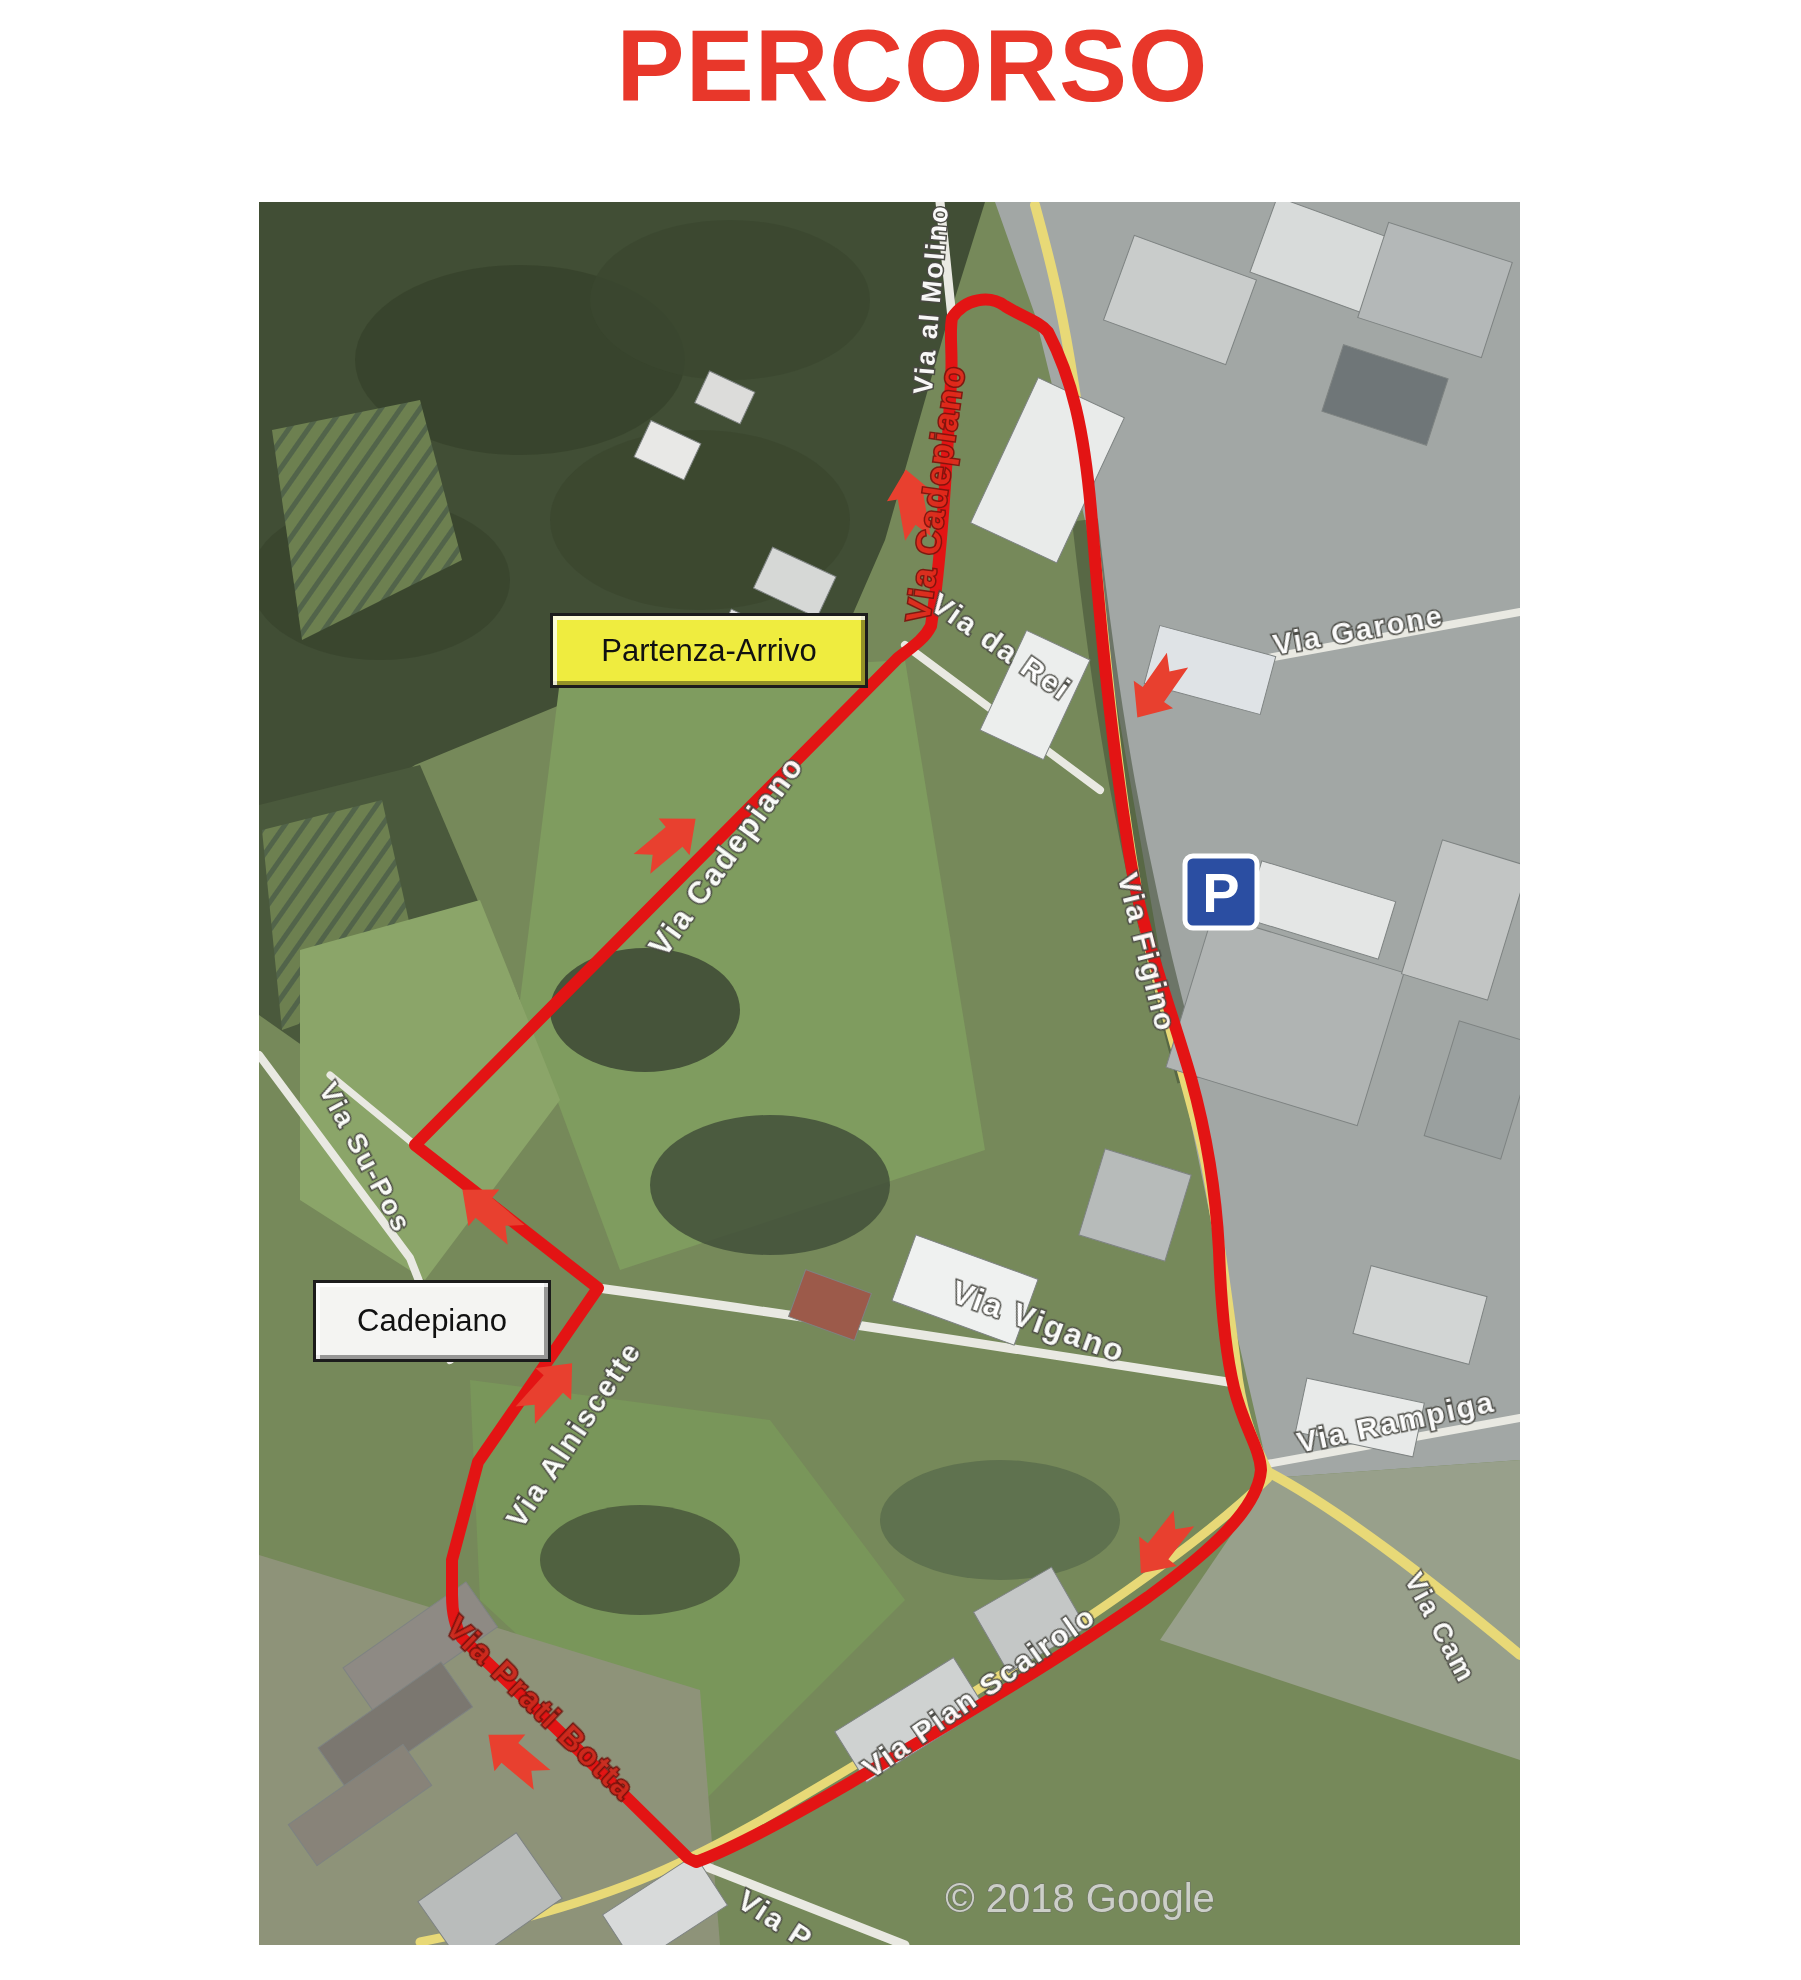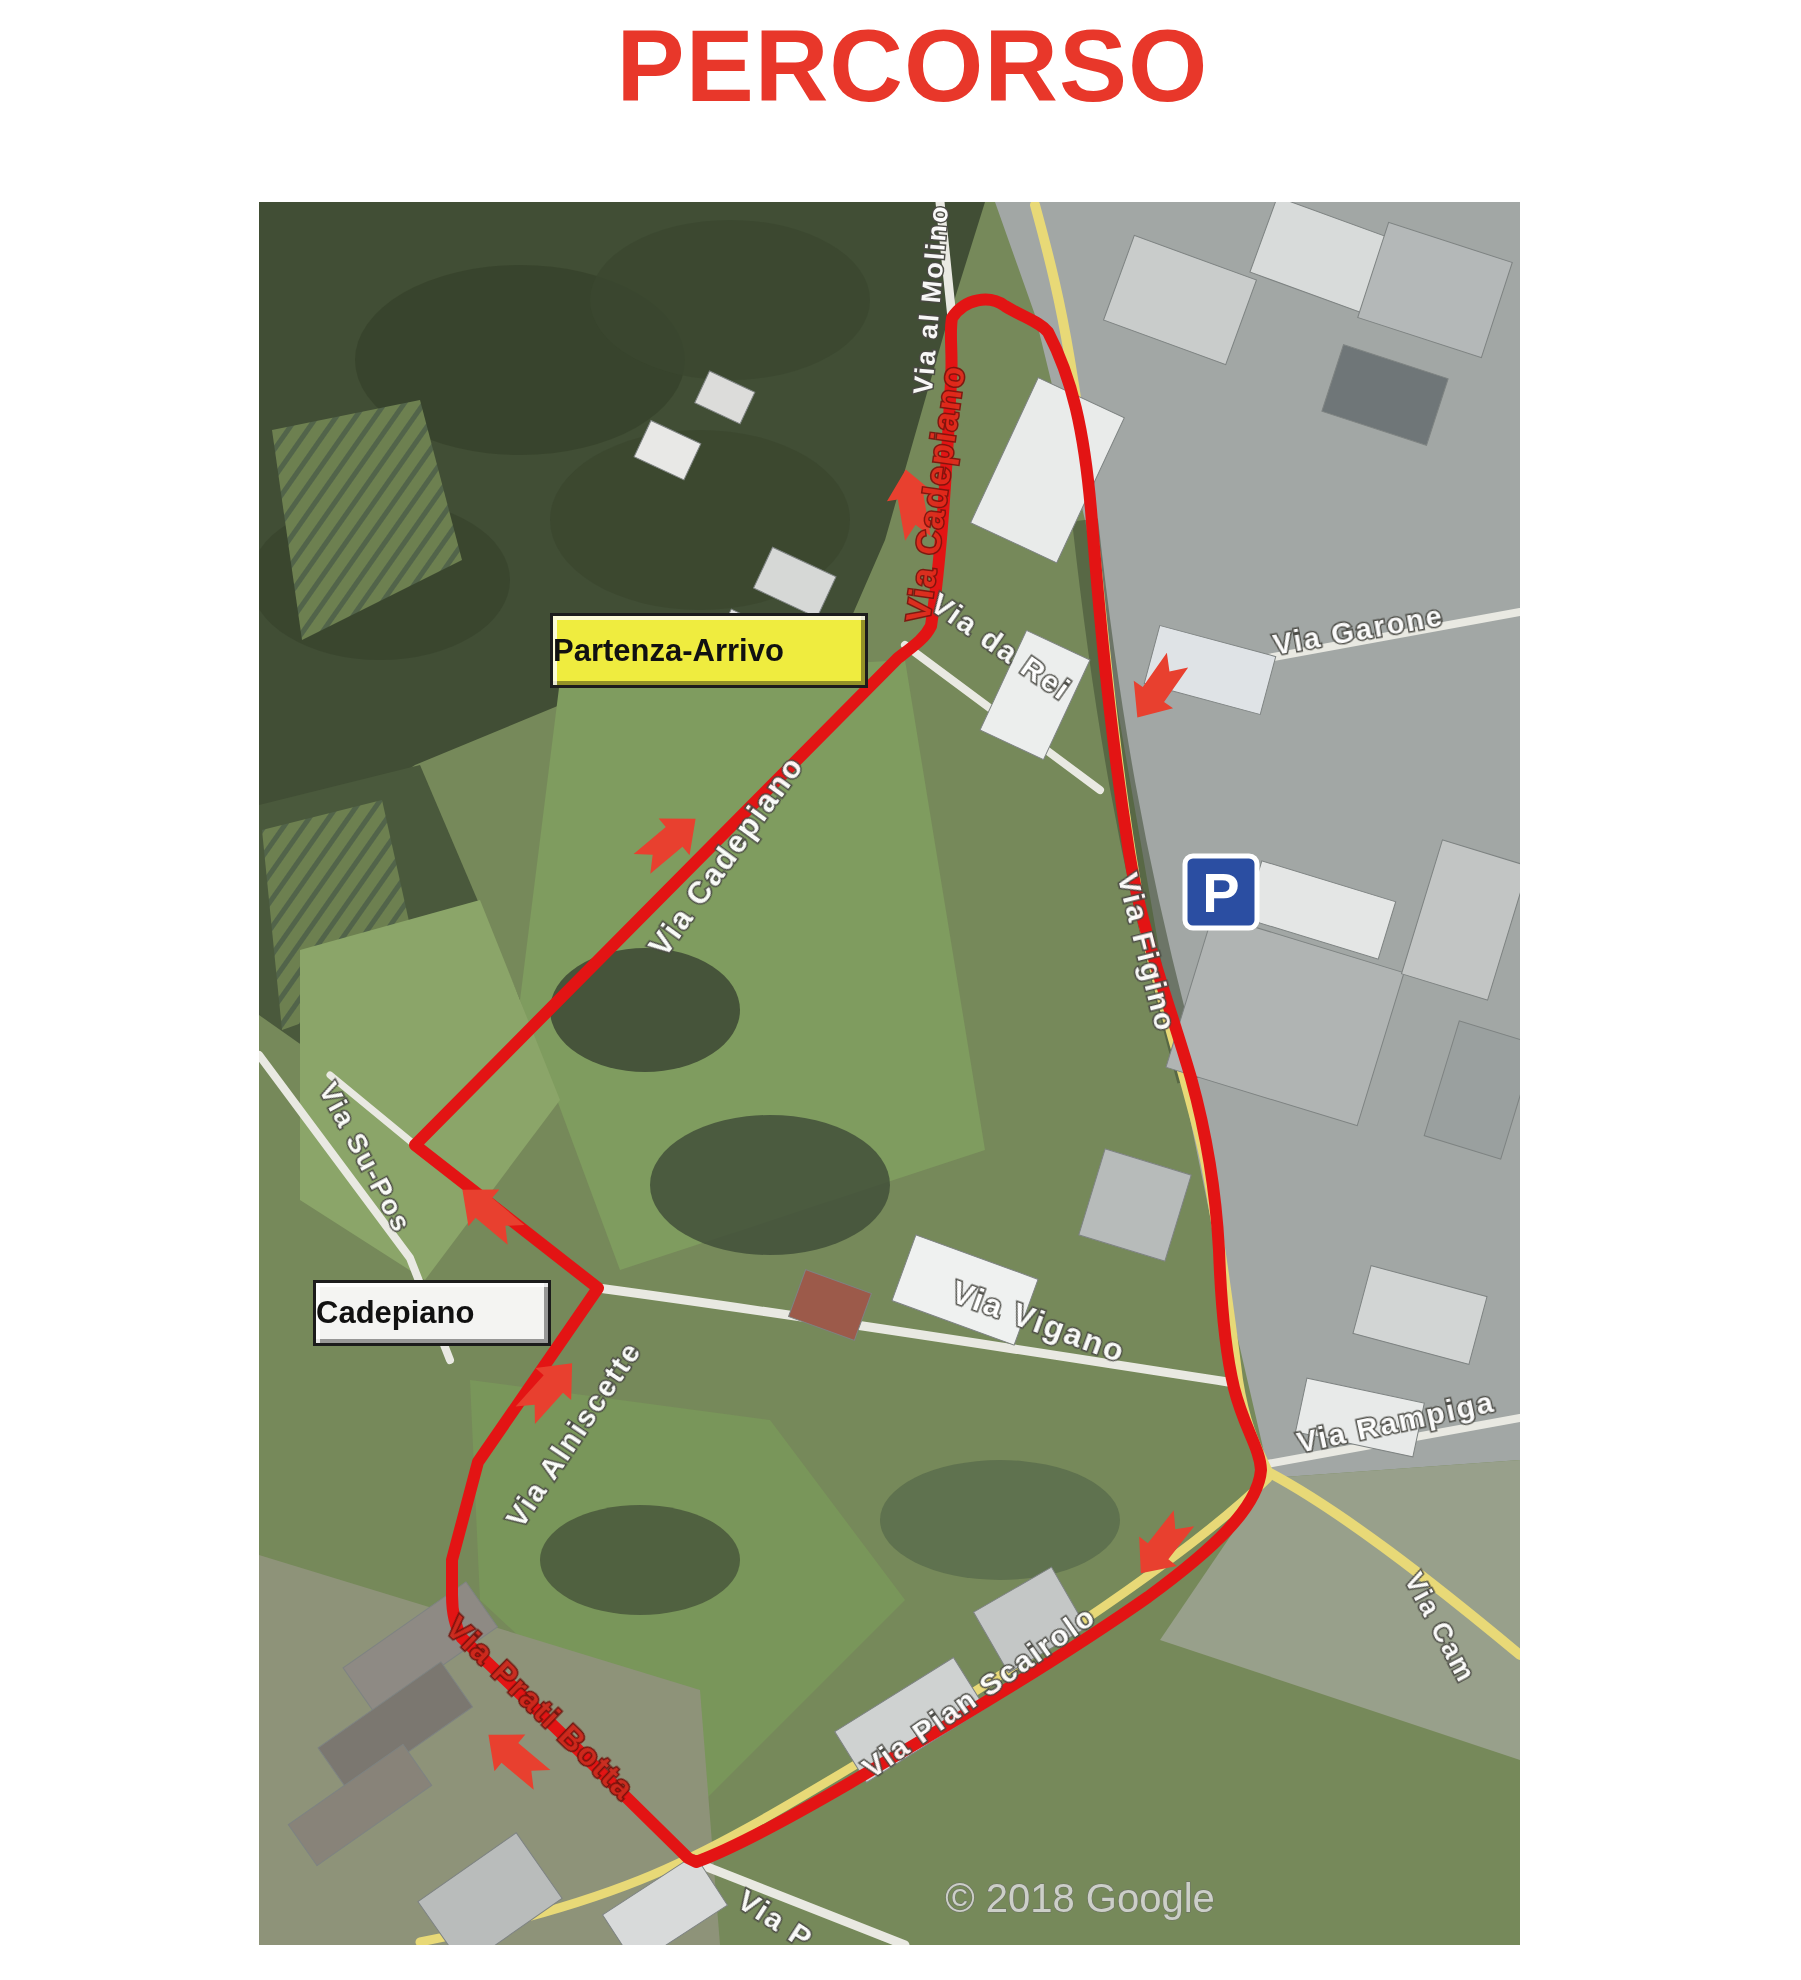--- a/index.html
+++ b/index.html
@@ -15,31 +15,31 @@
     font-size:102px;font-weight:bold;letter-spacing:1px;
     color:#e8372a;
   }
   .map{
     position:absolute;left:259px;top:202px;width:1261px;height:1743px;
     background:#76895a;
   }
   .map svg{position:absolute;left:0;top:0;width:100%;height:100%;display:block;}
   .badge{
     position:absolute;
-    display:flex;align-items:center;justify-content:flex-start;
-    font-weight:bold;color:#111;
+    display:flex;align-items:center;justify-content:center;
+    font-weight:normal;color:#111;
     border:3px solid #1c1c1c;
     box-shadow:inset 4px 4px 0 rgba(255,255,255,.8), inset -4px -4px 0 rgba(0,0,0,.38);
     box-sizing:border-box;
     text-align:center;
   }
   .badge.yellow{background:#efec3f;}
   .badge.white{background:#f4f4f2;}
   .start-finish{left:291px;top:411px;width:318px;height:75px;font-size:31px;}
-  .locality{left:54px;top:1078px;width:238px;height:66px;font-size:31px;}
+  .locality{left:54px;top:1078px;width:238px;height:82px;font-size:31px;}
   .infobox{
     position:absolute;left:781px;top:1555px;width:467px;height:102px;
     background:#f8f32f;border:1px solid #8a8a2a;box-sizing:border-box;
     display:flex;flex-direction:column;align-items:center;justify-content:center;
     font-weight:bold;font-size:28px;color:#111;line-height:1.5;text-align:center;
   }
 </style>
 </head>
 <body>
 

